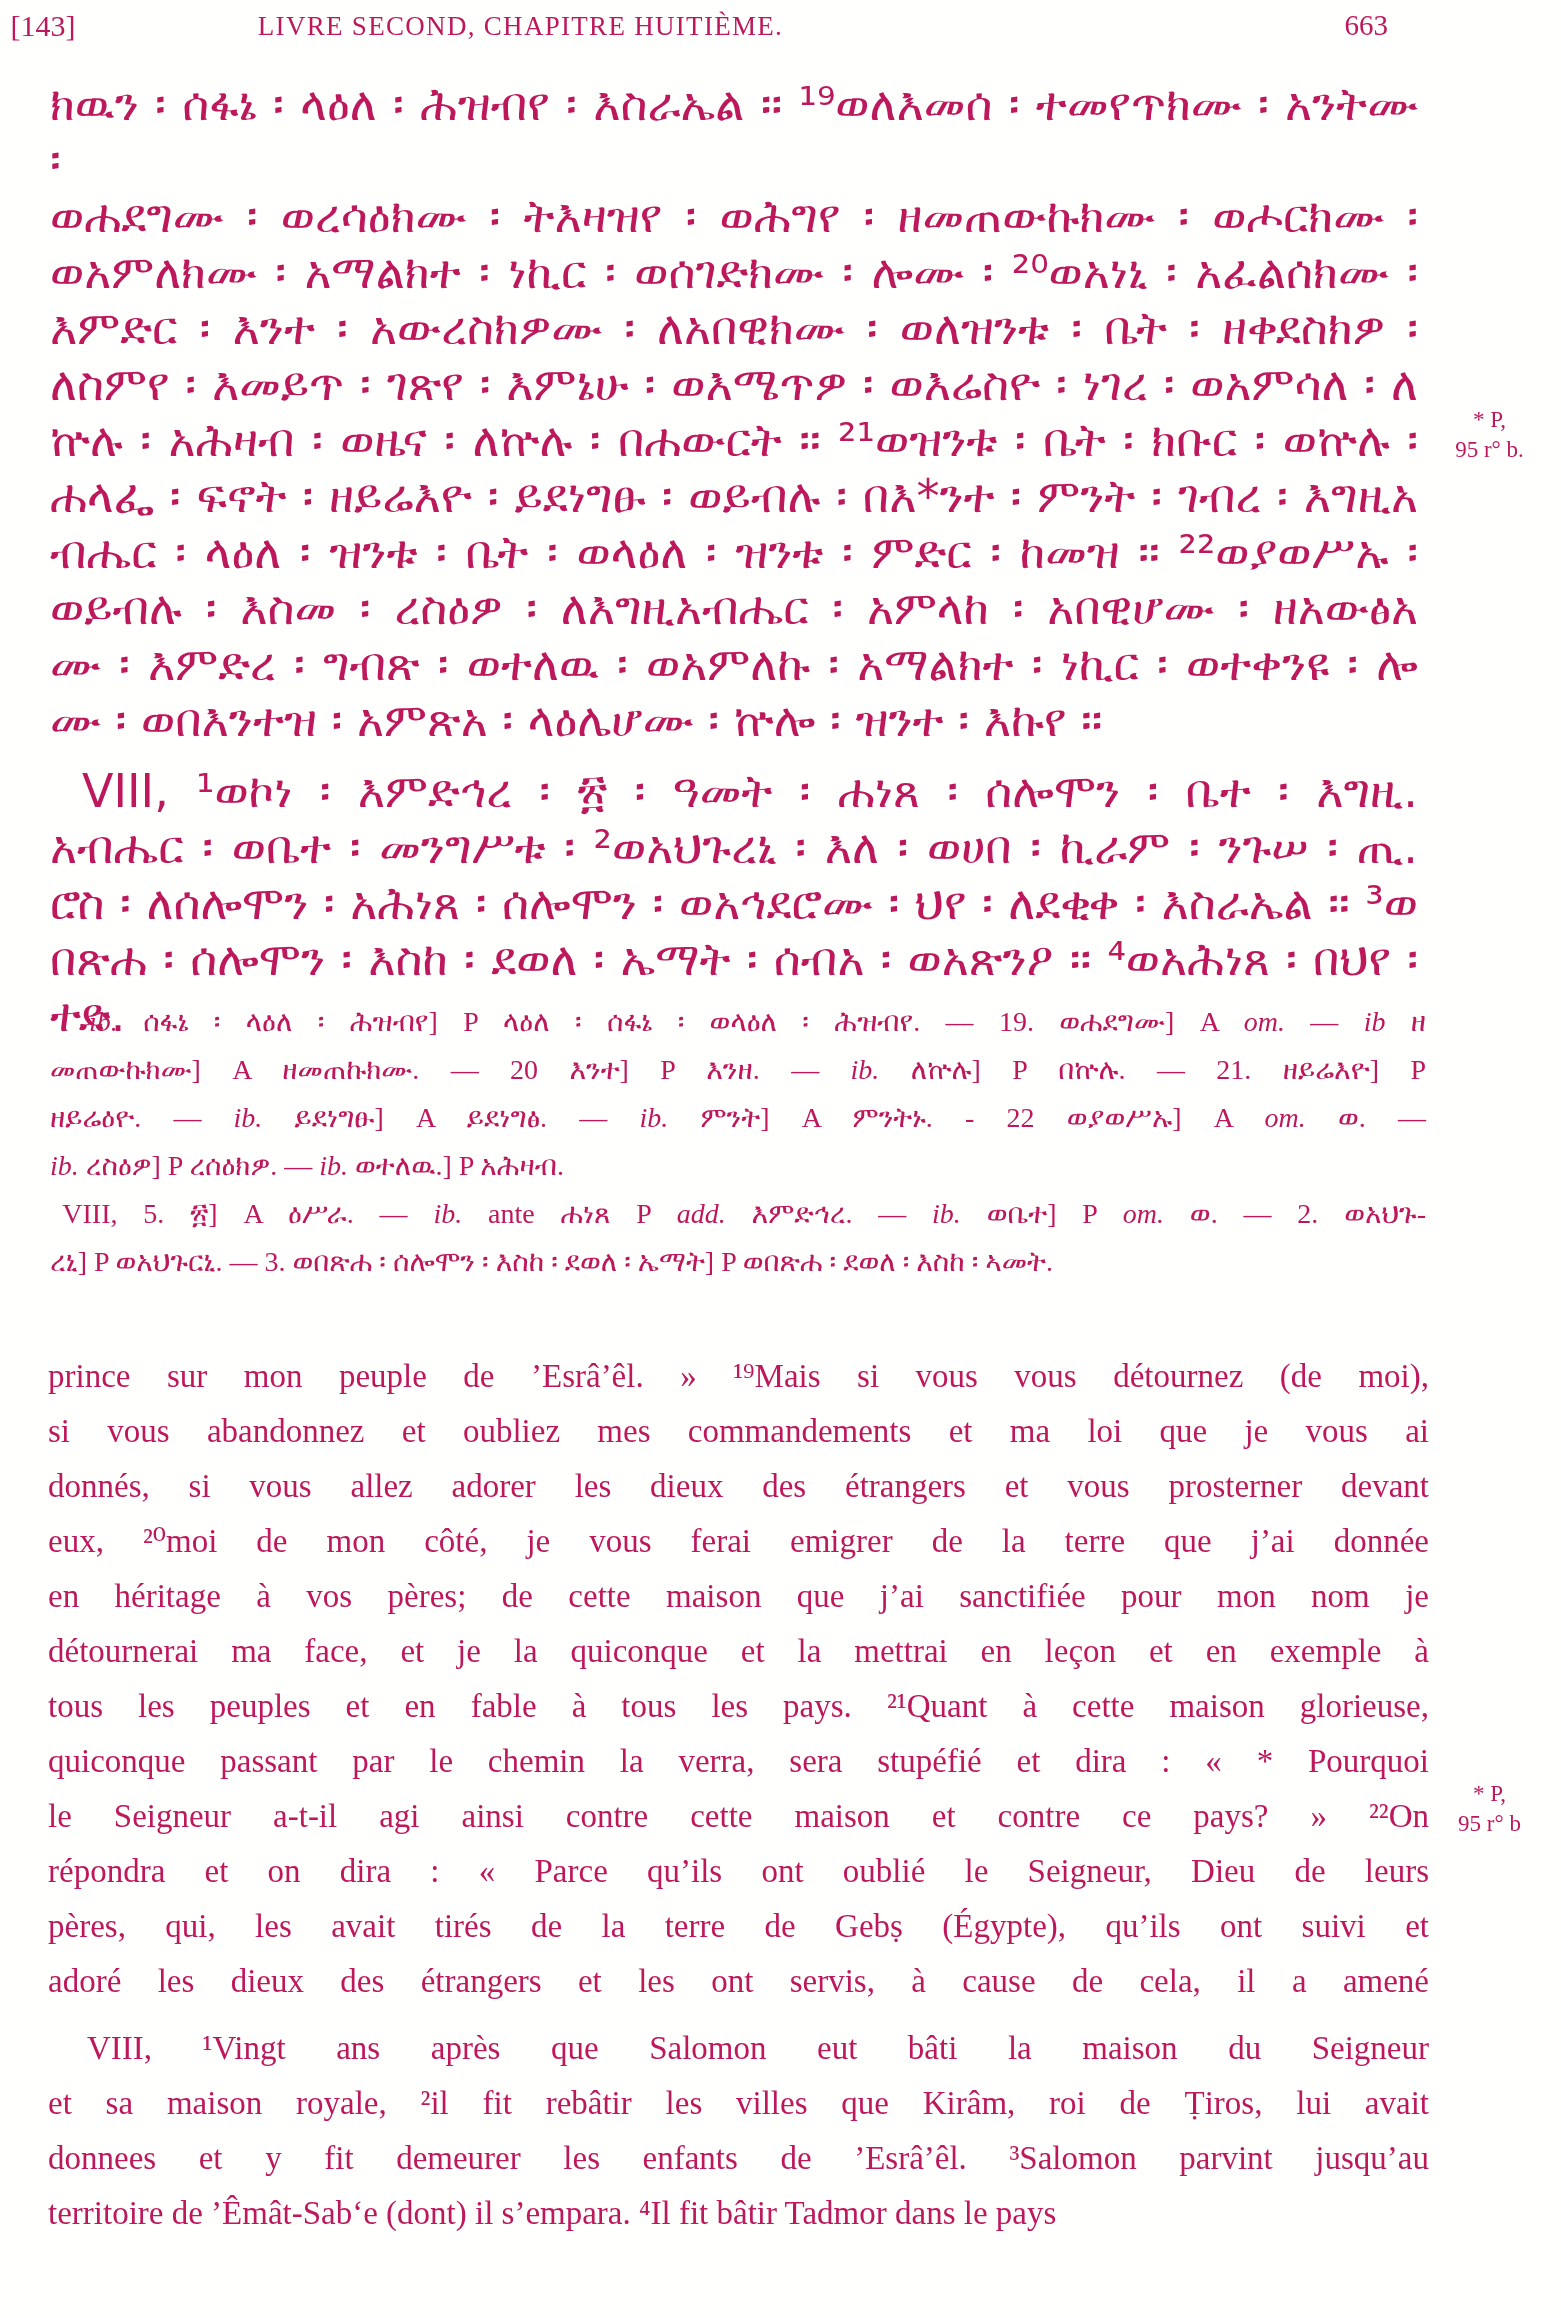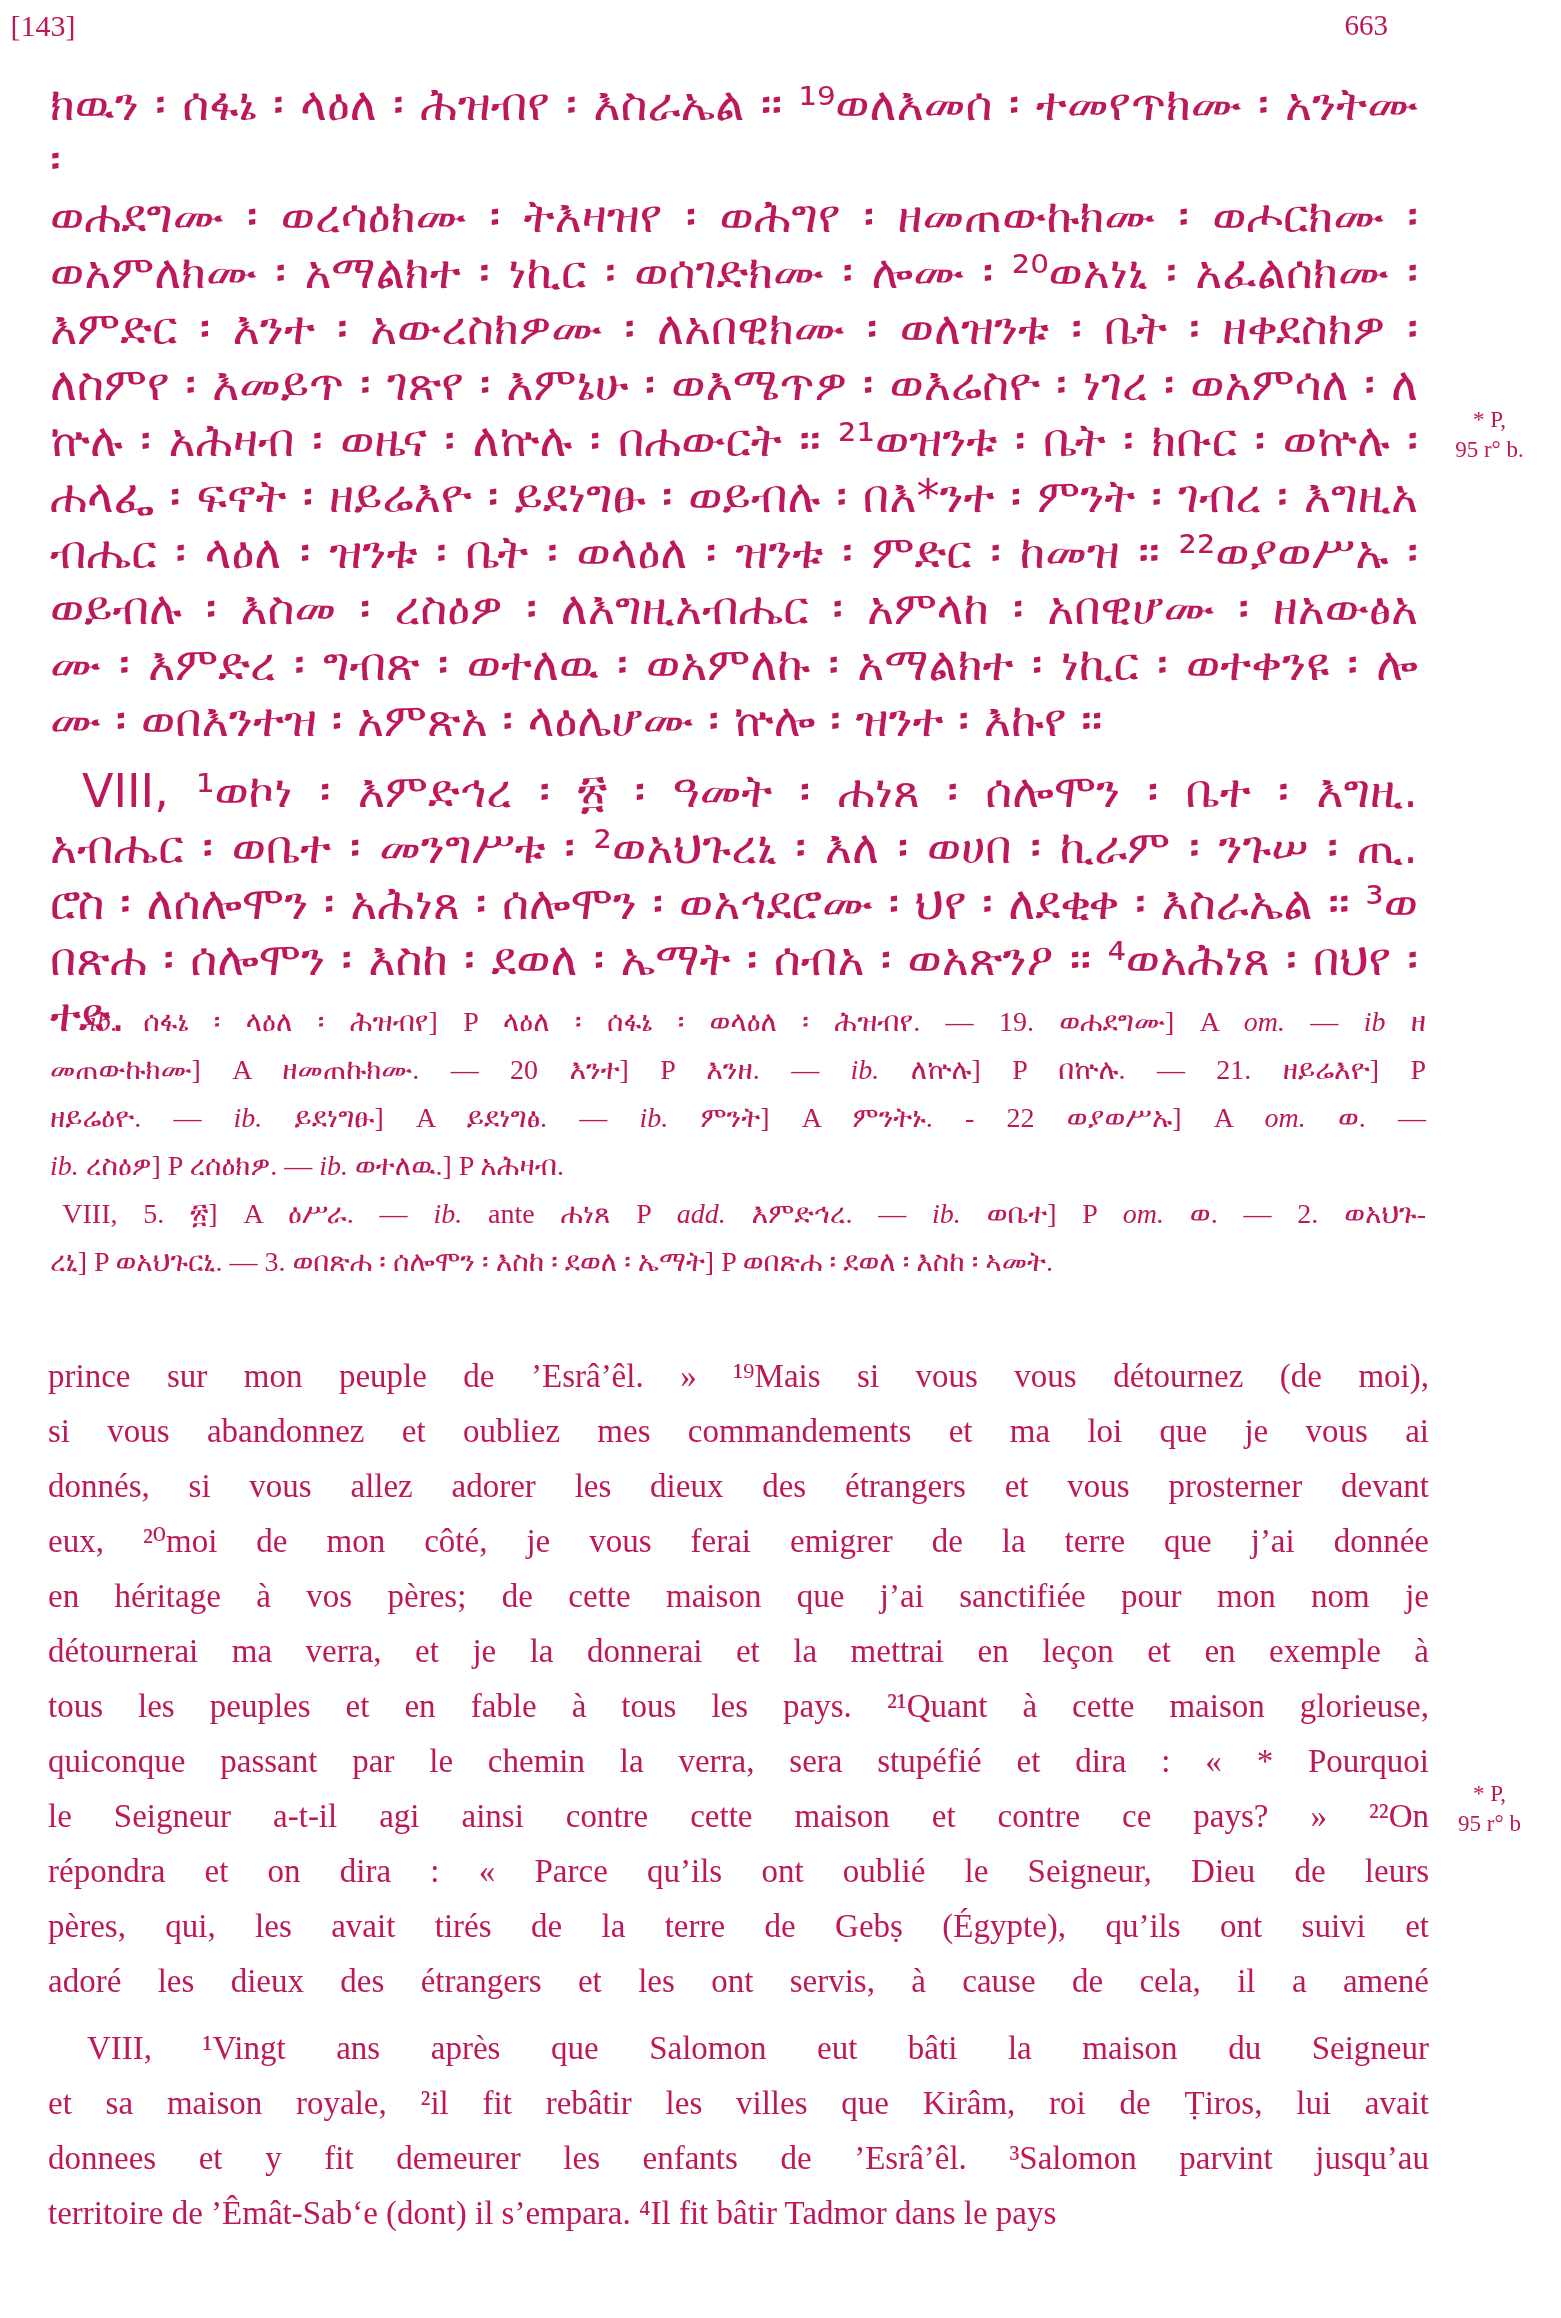--- a/index.html
+++ b/index.html
@@ -43,20 +43,23 @@
   .mn-top { left:1428px; top:405px; }
   .mn-bottom { left:1428px; top:1779px; }
 </style>
 </head>
 <body>
 
 <div class="page">
 
   <div class="header">
     <div class="folio">[143]</div>
+    <div class="running-title">
+      <span class="inner">LIVRE SECOND, CHAPITRE HUITIÈME.</span>
+    </div>
     <div class="pagenum">663</div>
   </div>
 
   <div class="eth-block">
     <div class="eth-p1">
         <div class="tline">ክዉን ፡ ሰፋኔ ፡ ላዕለ ፡ ሕዝብየ ፡ እስራኤል ። ¹⁹ወለእመሰ ፡ ተመየጥክሙ ፡ አንትሙ ፡</div>
         <div class="tline">ወሐደግሙ ፡ ወረሳዕክሙ ፡ ትእዛዝየ ፡ ወሕግየ ፡ ዘመጠውኩክሙ ፡ ወሖርክሙ ፡</div>
         <div class="tline">ወአምለክሙ ፡ አማልክተ ፡ ነኪር ፡ ወሰገድክሙ ፡ ሎሙ ፡ ²⁰ወአነኒ ፡ አፈልሰክሙ ፡</div>
         <div class="tline">እምድር ፡ እንተ ፡ አውረስክዎሙ ፡ ለአበዊክሙ ፡ ወለዝንቱ ፡ ቤት ፡ ዘቀደስክዎ ፡</div>
         <div class="tline">ለስምየ ፡ እመይጥ ፡ ገጽየ ፡ እምኔሁ ፡ ወእሜጥዎ ፡ ወእሬስዮ ፡ ነገረ ፡ ወአምሳለ ፡ ለ</div>
@@ -93,21 +96,21 @@
       </div>
   </div>
 
   <div class="fr-block">
     <div class="fr-p1">
         <div class="tline">prince sur mon peuple de ’Esrâ’êl. » ¹⁹Mais si vous vous détournez (de moi),</div>
         <div class="tline">si vous abandonnez et oubliez mes commandements et ma loi que je vous ai</div>
         <div class="tline">donnés, si vous allez adorer les dieux des étrangers et vous prosterner devant</div>
         <div class="tline">eux, ²⁰moi de mon côté, je vous ferai emigrer de la terre que j’ai donnée</div>
         <div class="tline">en héritage à vos pères; de cette maison que j’ai sanctifiée pour mon nom je</div>
-        <div class="tline">détournerai ma verra, et je la donnerai et la mettrai en leçon et en exemple à</div>
+        <div class="tline">détournerai ma face, et je la quiconque et la mettrai en leçon et en exemple à</div>
         <div class="tline">tous les peuples et en fable à tous les pays. ²¹Quant à cette maison glorieuse,</div>
         <div class="tline">quiconque passant par le chemin la verra, sera stupéfié et dira : « * Pourquoi</div>
         <div class="tline">le Seigneur a-t-il agi ainsi contre cette maison et contre ce pays? » ²²On</div>
         <div class="tline">répondra et on dira : « Parce qu’ils ont oublié le Seigneur, Dieu de leurs</div>
         <div class="tline">pères, qui, les avait tirés de la terre de Gebṣ (Égypte), qu’ils ont suivi et</div>
         <div class="tline">adoré les dieux des étrangers et les ont servis, à cause de cela, il a amené</div>
       </div>
     <div class="fr-p2">
         <div class="tline">VIII, ¹Vingt ans après que Salomon eut bâti la maison du Seigneur</div>
         <div class="tline">et sa maison royale, ²il fit rebâtir les villes que Kirâm, roi de Ṭiros, lui avait</div>

